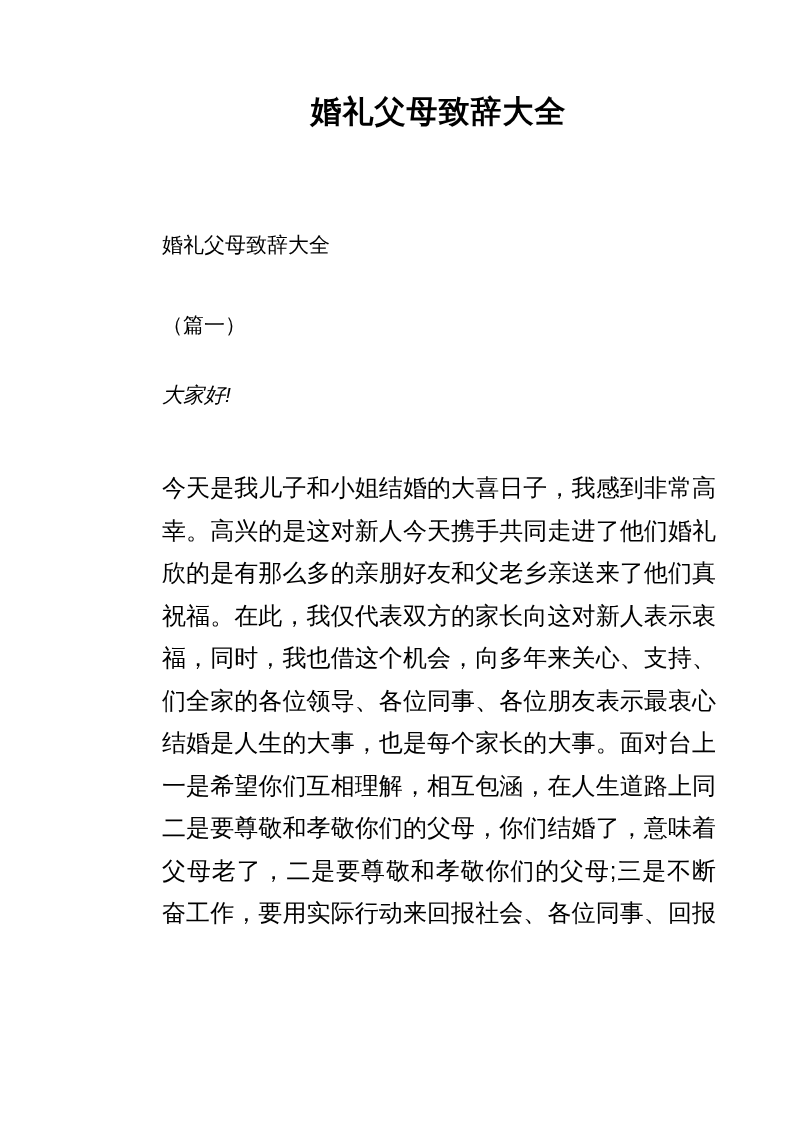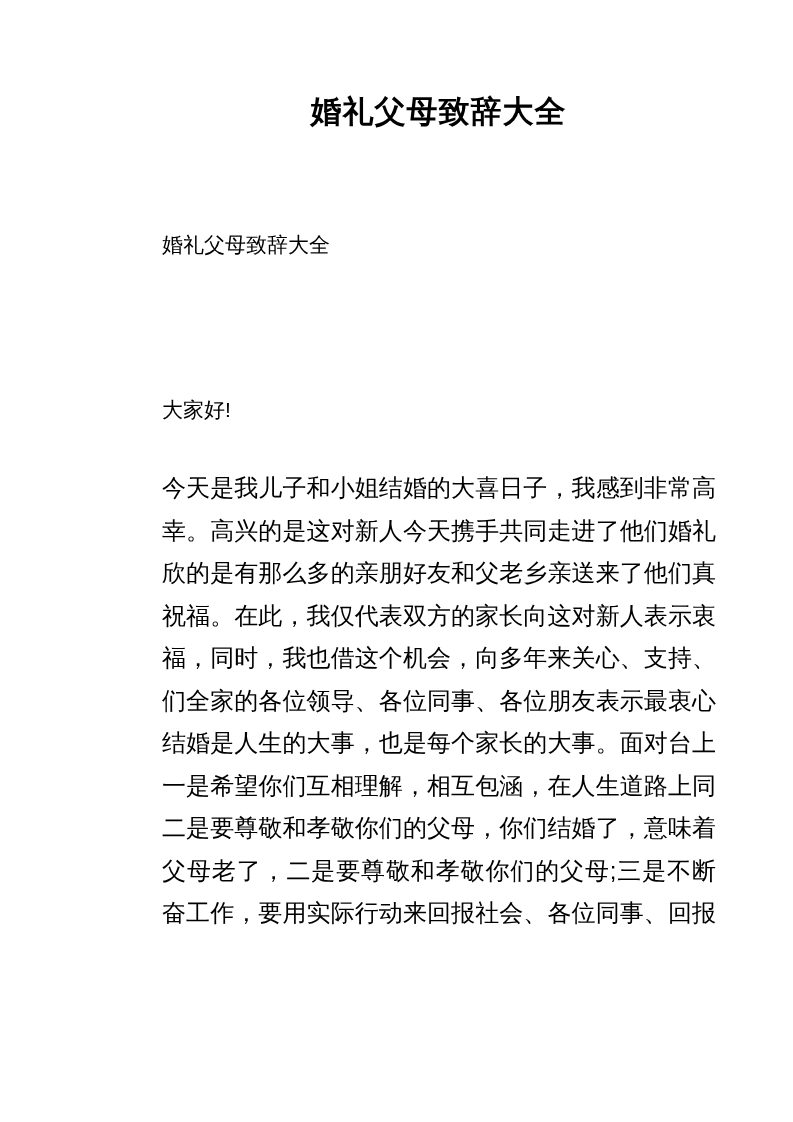--- a/index.html
+++ b/index.html
@@ -33,21 +33,21 @@
     position: absolute;
     left: 120px;
     width: 554px;
     font-size: 21px;
     line-height: 26px;
     text-align: left;
     white-space: nowrap;
   }
   .subtitle  { top: 232px; }
   .section-label { top: 312px; }
-  .greeting  { top: 397px; }
+  .greeting  { top: 382px; font-style: italic; }
   .paragraph {
     position: absolute;
     top: 467px;
     left: 120px;
     width: 554px;
     font-size: 24px;
   }
   .paragraph .para-line {
     height: 42.5px;
     line-height: 42.5px;
@@ -59,20 +59,21 @@
 </style>
 </head>
 <body>
 
 <div class="page">
 
   <div class="doc-title">婚礼父母致辞大全</div>
 
   <div class="body-line subtitle">婚礼父母致辞大全</div>
 
+  <div class="body-line section-label">（篇一）</div>
 
   <div class="body-line greeting">大家好!</div>
 
   <div class="paragraph">
     <div class="para-line">今天是我儿子和小姐结婚的大喜日子，我感到非常高兴和荣</div>
     <div class="para-line">幸。高兴的是这对新人今天携手共同走进了他们婚礼的殿堂，</div>
     <div class="para-line">欣的是有那么多的亲朋好友和父老乡亲送来了他们真挚的</div>
     <div class="para-line">祝福。在此，我仅代表双方的家长向这对新人表示衷心的祝</div>
     <div class="para-line">福，同时，我也借这个机会，向多年来关心、支持、培养我</div>
     <div class="para-line">们全家的各位领导、各位同事、各位朋友表示最衷心的感谢！</div>

